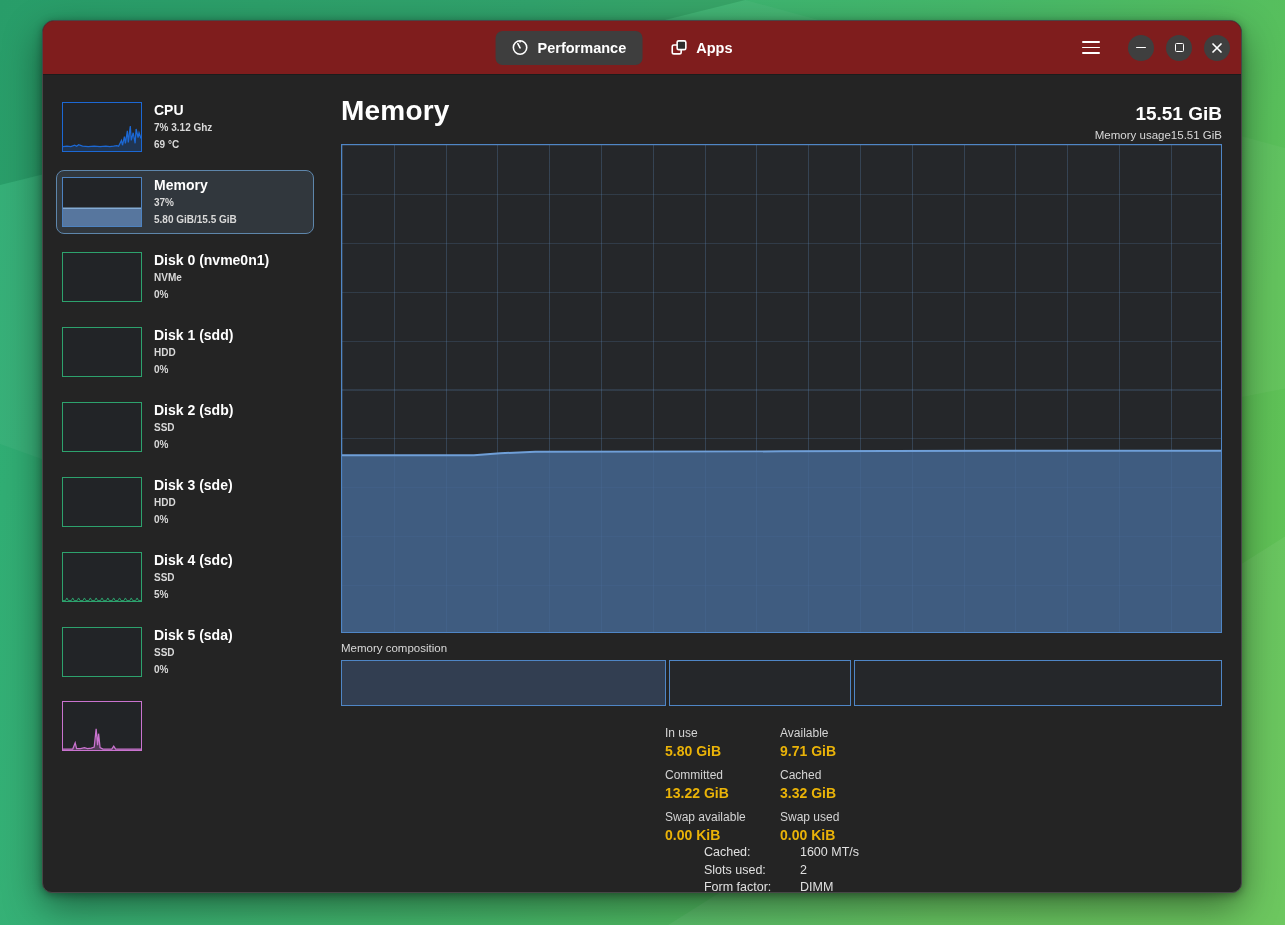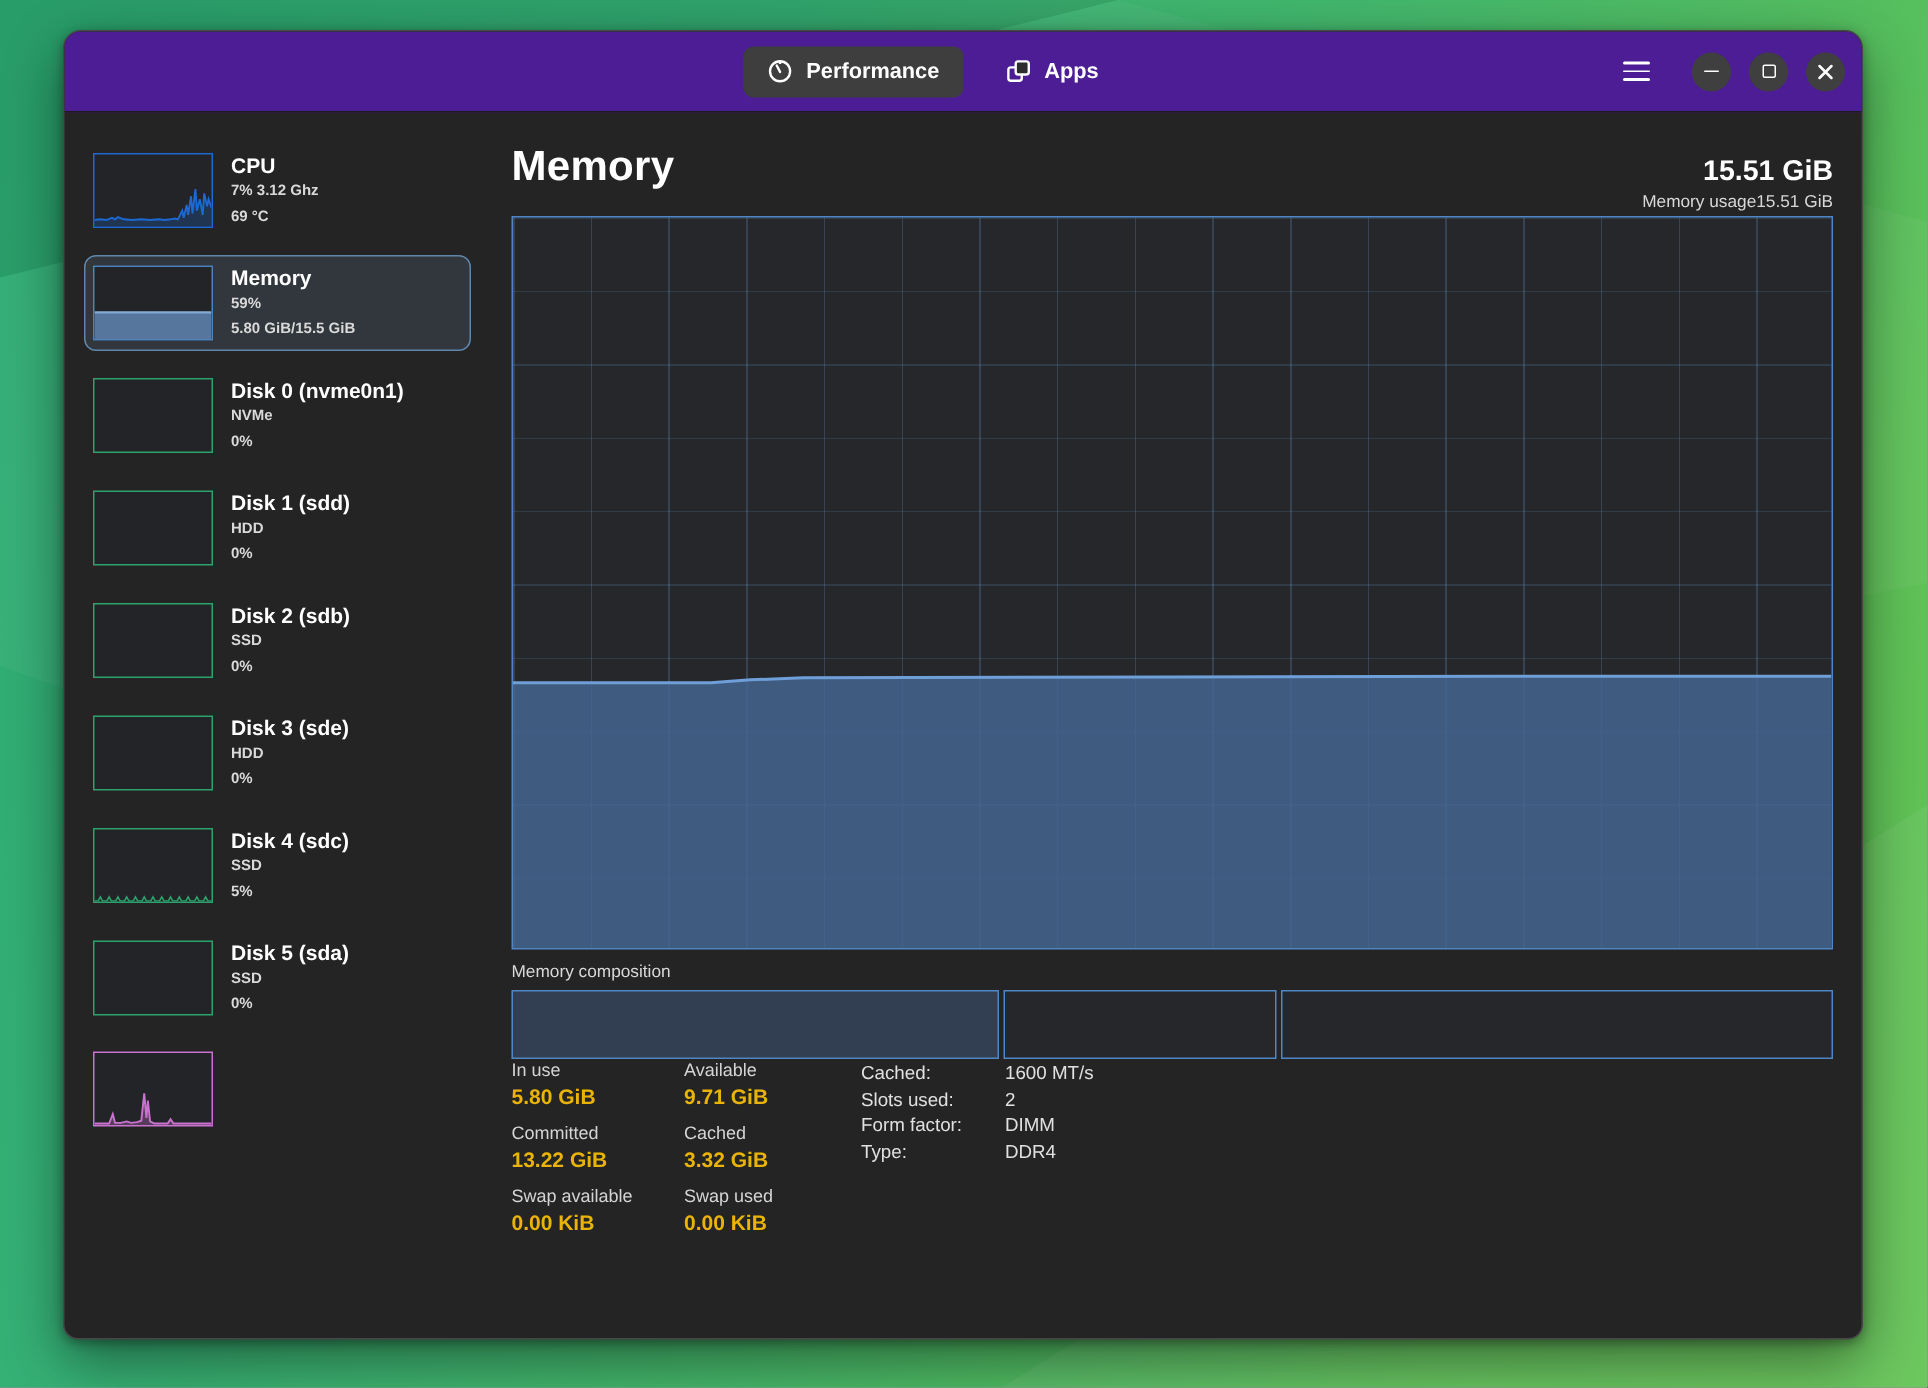--- a/index.html
+++ b/index.html
@@ -16,21 +16,21 @@
   .facet3 { clip-path: polygon(100% 58%, 52% 100%, 100% 100%); background: rgba(255,255,255,0.06); }
 
   .window {
     position:absolute; left:42px; top:20px; width:1200px; height:873px;
     background:#242424; border:1px solid #474747; border-radius:12px 12px 10px 10px;
     box-shadow: 0 14px 38px rgba(0,0,0,0.45), 0 2px 8px rgba(0,0,0,0.35);
     overflow:hidden;
   }
   
   .titlebar {
-    position:relative; height:54px; background:#4c1d95; border-bottom:1px solid #1c1c1c;
+    position:relative; height:54px; background:#7f1d1d; border-bottom:1px solid #1c1c1c;
     display:flex; align-items:center;
   }
   .tabs {
     position:absolute; left:50%; top:0; height:100%;
     transform:translateX(calc(-50% - 20px));
     display:flex; align-items:center; gap:12px;
   }
   .tab {
     display:flex; align-items:center; gap:9px;
     border:none; background:transparent; color:#fff;
@@ -84,21 +84,21 @@
       repeating-linear-gradient(to right, rgba(95,140,190,0.28) 0, rgba(95,140,190,0.28) 1px, transparent 1px, transparent 51.8px),
       repeating-linear-gradient(to bottom, rgba(95,140,190,0.20) 0, rgba(95,140,190,0.20) 1px, transparent 1px, transparent 48.9px);
   }
   .usage-graph svg { position:absolute; inset:0; width:100%; height:100%; }
   .axis-row { margin-top:2px; height:15px; }
   .comp-label { margin-top:9px; height:14px; font-size:11.5px; color:#d8d8d8; }
   .comp-bar { margin-top:4px; height:46px; display:flex; gap:3px; }
   .comp-seg { border:1px solid #4f86c6; background:#25272a; }
   .comp-seg.filled { background:#323e51; }
 
-  .stats-row { display:flex; align-items:flex-start; }
+  .stats-row { margin-top:20px; display:flex; align-items:center;flex-direction:column; }
   .stats-grid { display:grid; grid-template-columns:115px 118px; row-gap:9px; }
   .stat-label { font-size:12px; color:#d4d4d4; margin-bottom:3px; }
   .stat-value { font-size:14px; font-weight:700; color:#eab308; }
   .details-grid {
     display:grid; grid-template-columns:88px auto; column-gap:8px;
     font-size:12.5px; line-height:17.5px; color:#e0e0e0; margin-top:1px;
   }
 </style>
 </head>
 <body>
@@ -167,21 +167,21 @@
 
         <div class="side-item selected">
           <div class="mini" style="border-color: rgb(77, 130, 192);">
             <svg viewBox="0 0 80 50" preserveAspectRatio="none">
               <rect x="0" y="31.5" width="80" height="18.5" fill="#57769e"></rect>
               <line x1="0" y1="31.5" x2="80" y2="31.5" stroke="#84abd4" stroke-width="1.5"></line>
             </svg>
           </div>
           <div class="side-text">
             <div class="side-title">Memory</div>
-            <div class="side-sub">59%</div>
+            <div class="side-sub">37%</div>
             <div class="side-sub">5.80 GiB/15.5 GiB</div>
           </div>
         </div>
 
         <div class="side-item">
           <div class="mini" style="border-color: rgb(45, 162, 109);">
             <svg viewBox="0 0 80 50" preserveAspectRatio="none"></svg>
           </div>
           <div class="side-text">
             <div class="side-title">Disk 0 (nvme0n1)</div>

